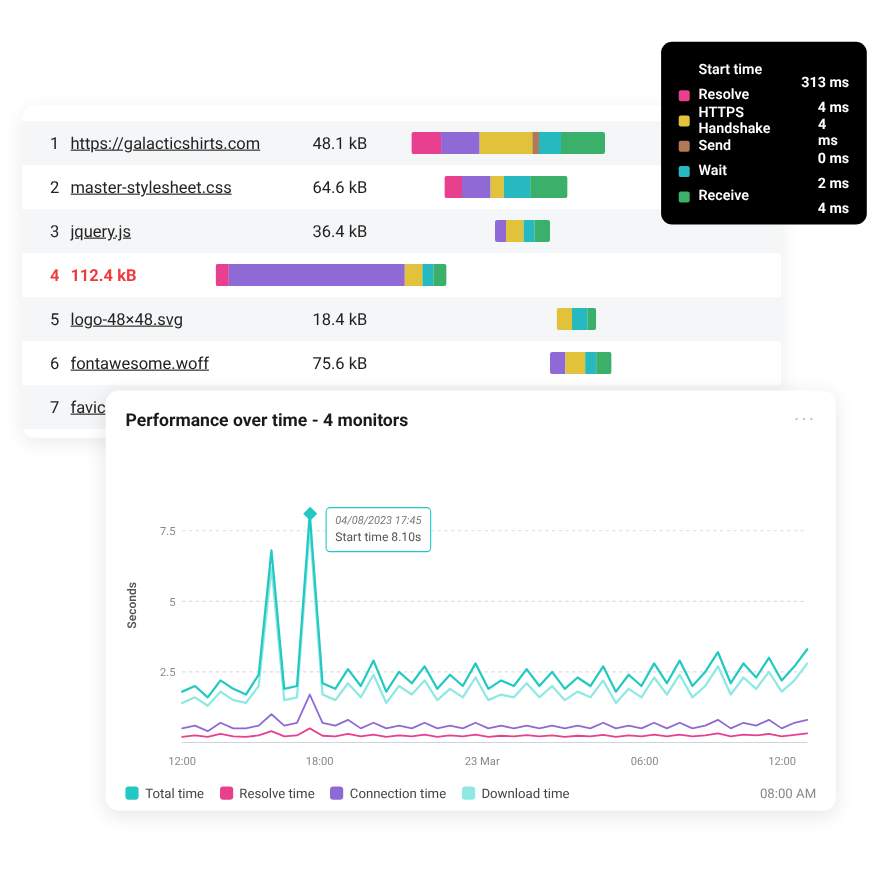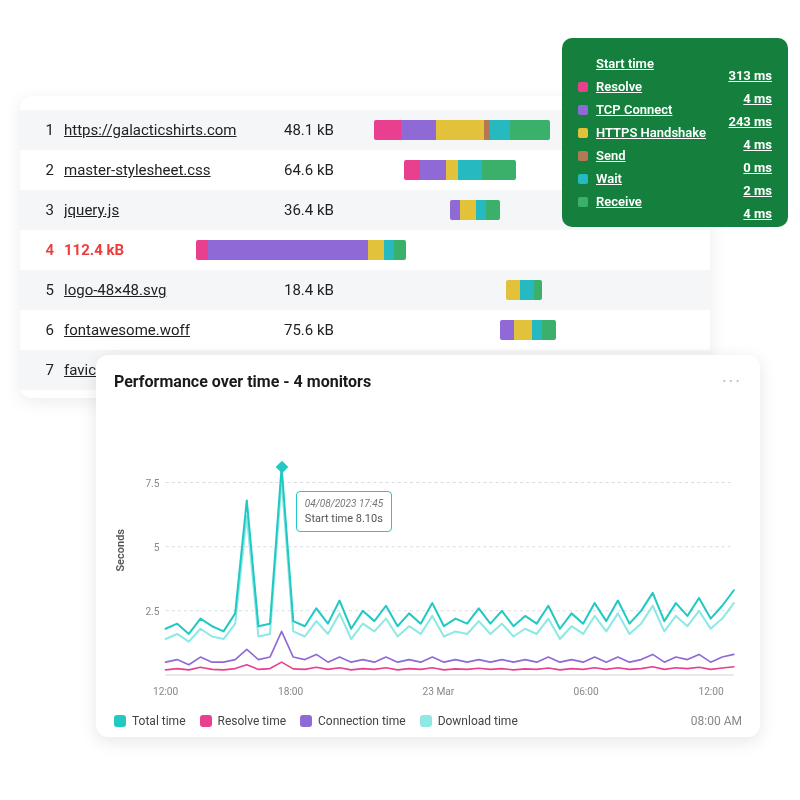--- a/index.html
+++ b/index.html
@@ -38,28 +38,27 @@
   .wf-size { width: 90px; }
   .wf-bar-wrap { flex: 1; position: relative; height: 24px; }
   .wf-bar { position: absolute; top: 2px; height: 20px; display: flex; border-radius: 2px; overflow: hidden; }
   .seg { height: 100%; }
 
   
   .tooltip {
     position: absolute;
     top: 38px;
     right: 12px;
-    width: 226px;
-    background: #15803d;
+    width: 187px;
+    background: #000000;
     color: #fff;
     border-radius: 10px;
     padding: 14px 16px;
     font-size: 13px;
     z-index: 30;
-    text-decoration: underline;
   }
   .tt-row { display: flex; align-items: center; justify-content: space-between; height: 23px; }
   .tt-left { display: flex; align-items: center; gap: 8px; }
   .tt-swatch { width: 10px; height: 10px; border-radius: 2px; flex-shrink: 0; }
   .tt-label { font-weight: 600; font-size: 13px; color: #fff; }
   .tt-val { font-weight: 700; font-size: 13px; margin-top: 23px; }
 
   
   .perf-card {
     position: absolute;
@@ -218,27 +217,20 @@
           <div class="tt-label">Start time</div>
         </div>
         <div class="tt-val">313 ms</div>
       </div>
       <div class="tt-row">
         <div class="tt-left">
           <div class="tt-swatch" style="background: rgb(232, 64, 143);"></div>
           <div class="tt-label">Resolve</div>
         </div>
         <div class="tt-val">4 ms</div>
-      </div>
-      <div class="tt-row">
-        <div class="tt-left">
-          <div class="tt-swatch" style="background: rgb(143, 105, 214);"></div>
-          <div class="tt-label">TCP Connect</div>
-        </div>
-        <div class="tt-val">243 ms</div>
       </div>
       <div class="tt-row">
         <div class="tt-left">
           <div class="tt-swatch" style="background: rgb(226, 193, 59);"></div>
           <div class="tt-label">HTTPS Handshake</div>
         </div>
         <div class="tt-val">4 ms</div>
       </div>
       <div class="tt-row">
         <div class="tt-left">
@@ -284,21 +276,21 @@
           <text x="156.76" y="292" text-anchor="middle" font-size="10" fill="#888">18:00</text>
           <text x="301.84" y="292" text-anchor="middle" font-size="10" fill="#888">23 Mar</text>
           <text x="446.92" y="292" text-anchor="middle" font-size="10" fill="#888">06:00</text>
           <text x="569.68" y="292" text-anchor="middle" font-size="10" fill="#888">12:00</text>
           <path d="M34.0 267.0 L45.4 265.7 L56.8 267.0 L68.2 264.4 L79.6 266.5 L90.9 267.0 L102.3 265.7 L113.7 261.9 L125.1 266.5 L136.5 265.7 L147.9 259.4 L159.3 266.0 L170.7 266.5 L182.0 264.4 L193.4 266.5 L204.8 264.9 L216.2 267.0 L227.6 265.7 L239.0 266.5 L250.4 264.9 L261.8 267.0 L273.1 265.7 L284.5 266.5 L295.9 264.9 L307.3 267.0 L318.7 266.0 L330.1 266.5 L341.5 265.4 L352.9 266.5 L364.2 265.7 L375.6 267.0 L387.0 266.0 L398.4 266.5 L409.8 265.2 L421.2 267.0 L432.6 265.7 L444.0 266.5 L455.3 264.9 L466.7 266.5 L478.1 264.9 L489.5 266.5 L500.9 265.7 L512.3 263.9 L523.7 266.5 L535.1 264.9 L546.4 265.7 L557.8 264.4 L569.2 266.5 L580.6 265.2 L592.0 263.9 " fill="none" stroke="#e8408f" stroke-width="1.6" stroke-linejoin="round" stroke-linecap="round"></path>
           <path d="M34.0 259.4 L45.4 256.9 L56.8 261.9 L68.2 254.4 L79.6 259.4 L90.9 259.4 L102.3 256.9 L113.7 246.8 L125.1 256.9 L136.5 254.4 L147.9 229.2 L159.3 254.4 L170.7 256.9 L182.0 251.8 L193.4 259.4 L204.8 254.4 L216.2 259.4 L227.6 256.9 L239.0 259.4 L250.4 254.4 L261.8 259.4 L273.1 256.9 L284.5 259.4 L295.9 254.4 L307.3 259.4 L318.7 256.9 L330.1 259.4 L341.5 256.9 L352.9 259.4 L364.2 256.9 L375.6 259.4 L387.0 256.9 L398.4 259.4 L409.8 254.4 L421.2 259.4 L432.6 256.9 L444.0 259.4 L455.3 254.4 L466.7 259.4 L478.1 254.4 L489.5 259.4 L500.9 256.9 L512.3 251.8 L523.7 259.4 L535.1 254.4 L546.4 256.9 L557.8 251.8 L569.2 259.4 L580.6 254.4 L592.0 251.8 " fill="none" stroke="#8f69d6" stroke-width="1.6" stroke-linejoin="round" stroke-linecap="round"></path>
           <path d="M34.0 236.7 L45.4 231.7 L56.8 239.2 L68.2 226.6 L79.6 234.2 L90.9 236.7 L102.3 221.6 L113.7 115.8 L125.1 234.2 L136.5 231.7 L147.9 80.5 L159.3 229.2 L170.7 234.2 L182.0 219.1 L193.4 231.7 L204.8 211.5 L216.2 236.7 L227.6 221.6 L239.0 229.2 L250.4 216.6 L261.8 234.2 L273.1 224.1 L284.5 231.7 L295.9 214.0 L307.3 234.2 L318.7 229.2 L330.1 231.7 L341.5 219.1 L352.9 231.7 L364.2 221.6 L375.6 234.2 L387.0 226.6 L398.4 231.7 L409.8 216.6 L421.2 236.7 L432.6 224.1 L444.0 231.7 L455.3 214.0 L466.7 229.2 L478.1 211.5 L489.5 231.7 L500.9 221.6 L512.3 204.0 L523.7 229.2 L535.1 214.0 L546.4 224.1 L557.8 209.0 L569.2 226.6 L580.6 216.6 L592.0 201.4 " fill="none" stroke="#8ee8e3" stroke-width="2" stroke-linejoin="round" stroke-linecap="round"></path>
           <path d="M34.0 226.6 L45.4 221.6 L56.8 231.7 L68.2 216.6 L79.6 224.1 L90.9 229.2 L102.3 211.5 L113.7 100.6 L125.1 224.1 L136.5 221.6 L147.9 67.9 L159.3 219.1 L170.7 224.1 L182.0 206.5 L193.4 221.6 L204.8 198.9 L216.2 226.6 L227.6 209.0 L239.0 219.1 L250.4 204.0 L261.8 224.1 L273.1 211.5 L284.5 221.6 L295.9 201.4 L307.3 224.1 L318.7 216.6 L330.1 221.6 L341.5 206.5 L352.9 221.6 L364.2 209.0 L375.6 224.1 L387.0 214.0 L398.4 221.6 L409.8 204.0 L421.2 226.6 L432.6 211.5 L444.0 221.6 L455.3 201.4 L466.7 219.1 L478.1 198.9 L489.5 221.6 L500.9 209.0 L512.3 191.4 L523.7 219.1 L535.1 201.4 L546.4 214.0 L557.8 196.4 L569.2 216.6 L580.6 204.0 L592.0 188.8 " fill="none" stroke="#22c9c3" stroke-width="2" stroke-linejoin="round" stroke-linecap="round"></path>
         </svg>
       <div class="hover-marker" id="hover-marker" style="left: 24.6463%; top: 22.6267%;"></div>
-      <div class="hover-tip" id="hover-tip" style="left: 26.9796%; top: 20.6267%; margin-top: 30px;">
+      <div class="hover-tip" id="hover-tip" style="left: 26.9796%; top: 20.6267%;">
         <div class="ht-date">04/08/2023 17:45</div>
         <div>Start time 8.10s</div>
       </div>
     </div>
   </div>
   <div class="perf-footer">
     <div id="legend-items" style="display:contents"><div class="lg-item">
           <div class="lg-sw" style="background: rgb(34, 201, 195);"></div>
           <span>Total time</span>
         </div><div class="lg-item">

